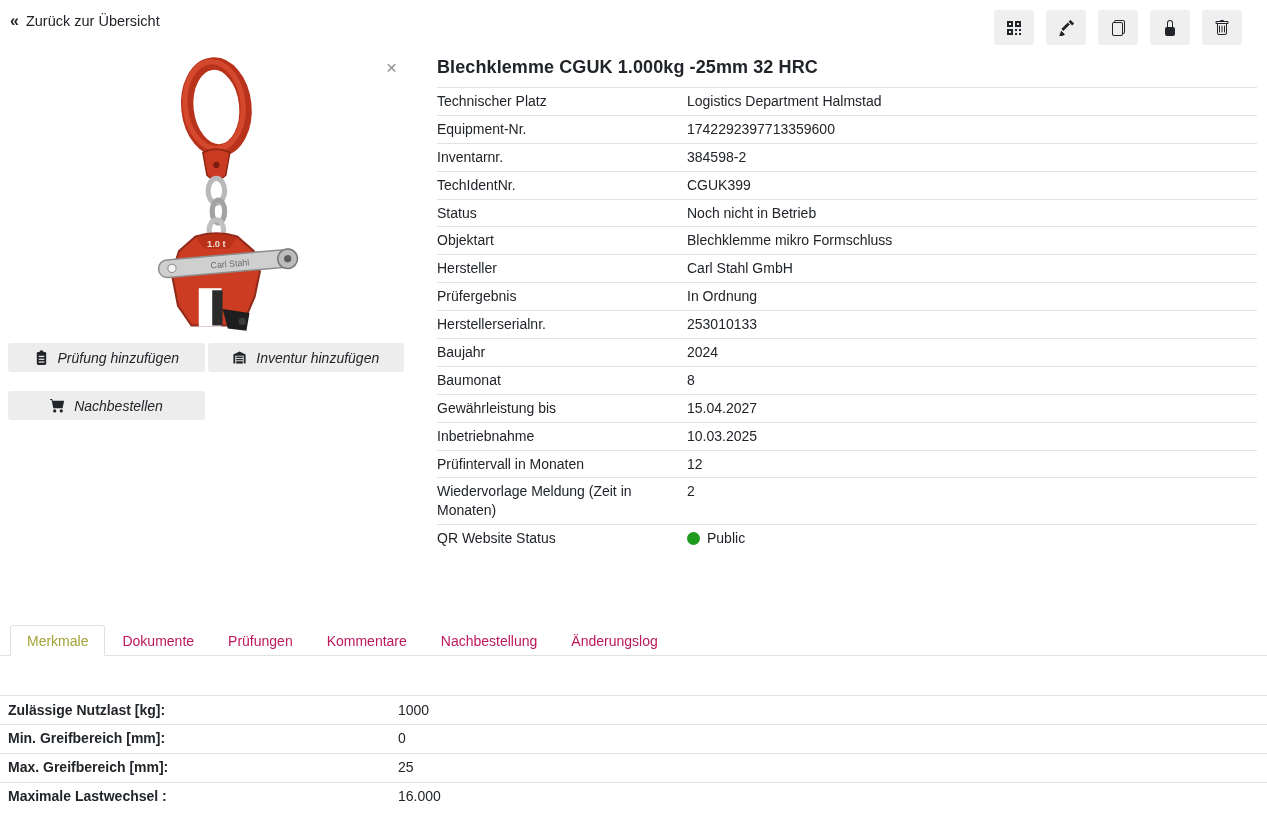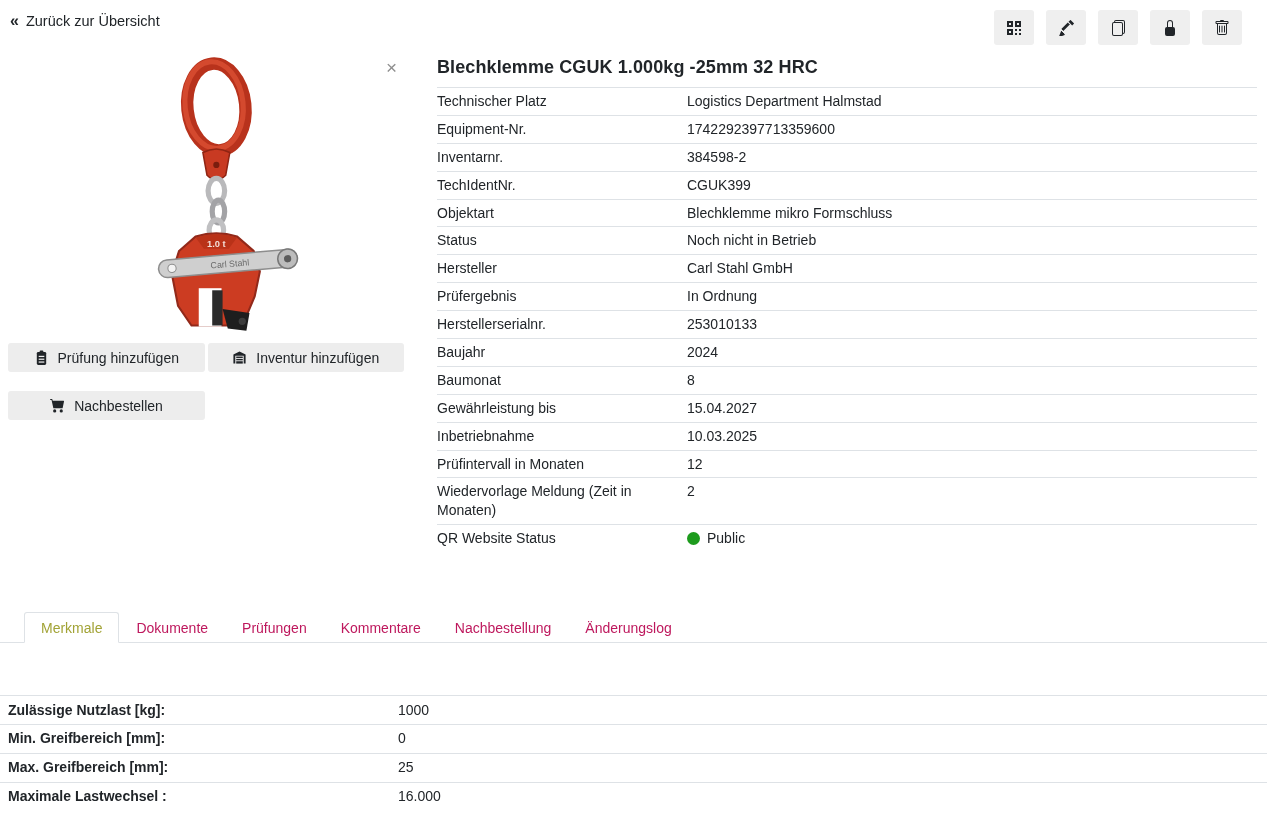--- a/index.html
+++ b/index.html
@@ -13,34 +13,34 @@
   .toolbar { position:absolute; top:10px; right:25px; display:flex; gap:12px; }
   .tool-btn { width:40px; height:35px; background:#efefef; border:none; border-radius:3px; display:flex; align-items:center; justify-content:center; color:#212529; cursor:pointer; padding:0; }
   .icon16 { width:16px; height:16px; display:block; }
 
   
   .product-svg { position:absolute; left:140px; top:50px; }
   .close-btn { position:absolute; left:386px; top:58px; background:none; border:none; color:#8f8f8f; font-size:19px; line-height:1; cursor:pointer; padding:0; font-family:inherit; }
   .actions { position:absolute; left:8px; top:343px; width:396px; }
   .btn-row { display:flex; gap:3px; }
   .btn-row + .btn-row { margin-top:19px; }
-  .action-btn { height:29px; background:#ededed; border:none; border-radius:3px; font-size:14px; font-family:inherit; color:#212529; display:flex; align-items:center; justify-content:center; gap:9px; cursor:pointer; flex:1; }
+  .action-btn { height:29px; background:#ededed; border:none; border-radius:3px; font-size:14px; font-family:inherit; color:#212529; display:flex; align-items:center; justify-content:center; gap:9px; cursor:pointer; flex:1;font-style:italic; }
   .action-btn.half { flex:0 0 197px; }
   .action-btn .icon16 { width:15px; height:15px; }
 
   
   .detail { position:absolute; left:437px; top:57px; right:10px; }
   .detail-title { font-size:18px; font-weight:700; margin:0 0 9px 0; letter-spacing:0.1px; }
   table.kv { width:100%; border-collapse:collapse; font-size:14px; }
   table.kv td { border-top:1px solid #dee2e6; padding:4px 0; vertical-align:top; line-height:1.35; }
   table.kv td.k { width:250px; font-weight:400; padding-right:24px; }
   .dot { display:inline-block; width:13px; height:13px; border-radius:50%; background:#1d9b1d; margin-right:7px; vertical-align:-2px; }
 
   
-  .tabs { position:absolute; left:0; top:612px; width:100%; display:flex; border-bottom:1px solid #dee2e6; padding-left:24px; }
+  .tabs { position:absolute; left:0; top:625px; width:100%; display:flex; border-bottom:1px solid #dee2e6; padding-left:10px; }
   .tab { padding:7px 16px 6px 16px; font-size:14px; cursor:pointer; margin-bottom:-1px; border:1px solid transparent; border-radius:3px 3px 0 0; color:#be185d; }
   .tab.active { color:#a2a336; background:#fff; border-color:#dee2e6 #dee2e6 #fff #dee2e6; }
 
   
   table.merkmale { position:absolute; left:0; top:695px; width:100%; border-collapse:collapse; font-size:14px; }
   table.merkmale td { border-top:1px solid #dee2e6; padding:4.5px 8px; line-height:1.35; }
   table.merkmale td.k { width:390px; font-weight:700; }
 </style>
 </head>
 <body>
@@ -161,26 +161,26 @@
           </tr>
         <tr>
             <td class="k">Inventarnr.</td>
             <td>384598-2</td>
           </tr>
         <tr>
             <td class="k">TechIdentNr.</td>
             <td>CGUK399</td>
           </tr>
         <tr>
+            <td class="k">Status</td>
+            <td>Noch nicht in Betrieb</td>
+          </tr>
+        <tr>
             <td class="k">Objektart</td>
             <td>Blechklemme mikro Formschluss</td>
-          </tr>
-        <tr>
-            <td class="k">Status</td>
-            <td>Noch nicht in Betrieb</td>
           </tr>
         <tr>
             <td class="k">Hersteller</td>
             <td>Carl Stahl GmbH</td>
           </tr>
         <tr>
             <td class="k">Prüfergebnis</td>
             <td>In Ordnung</td>
           </tr>
         <tr>

